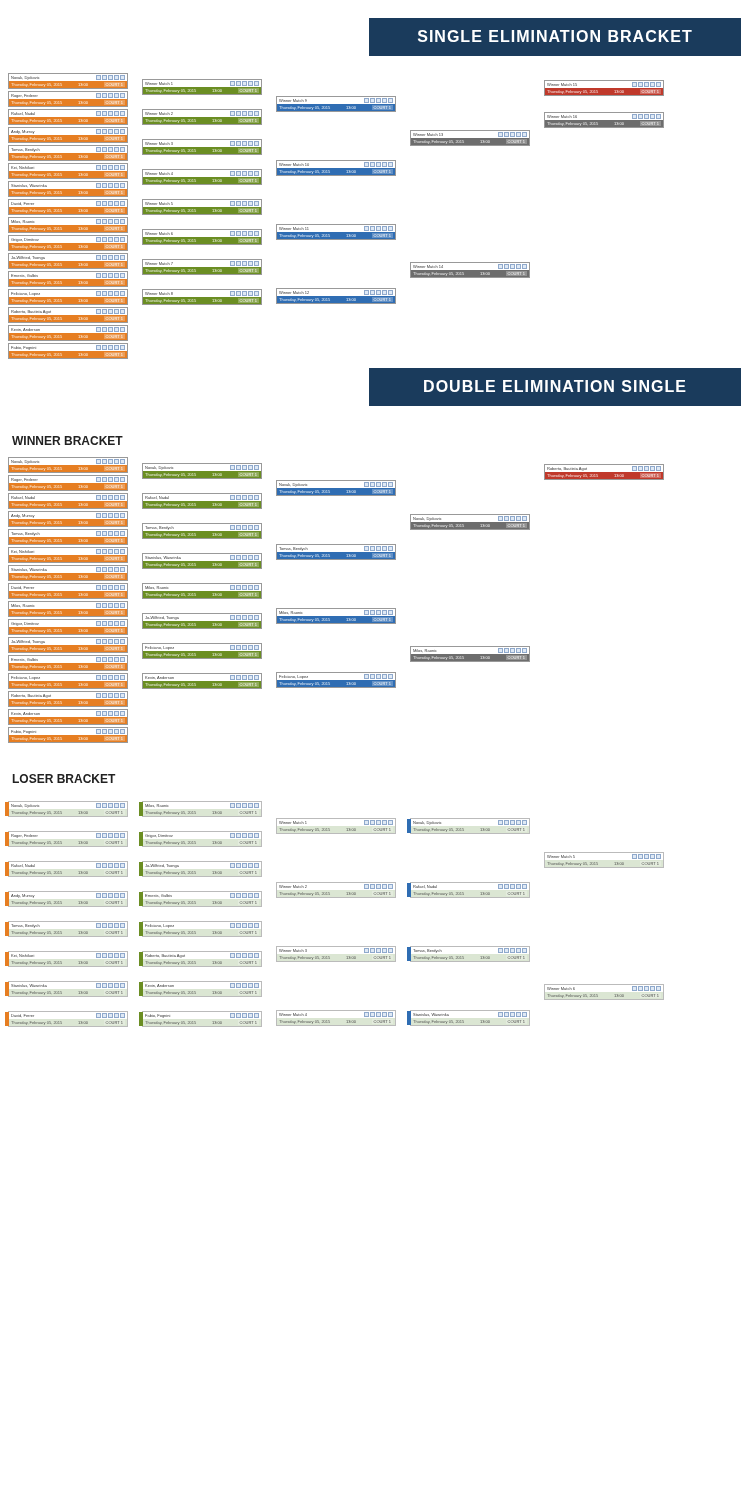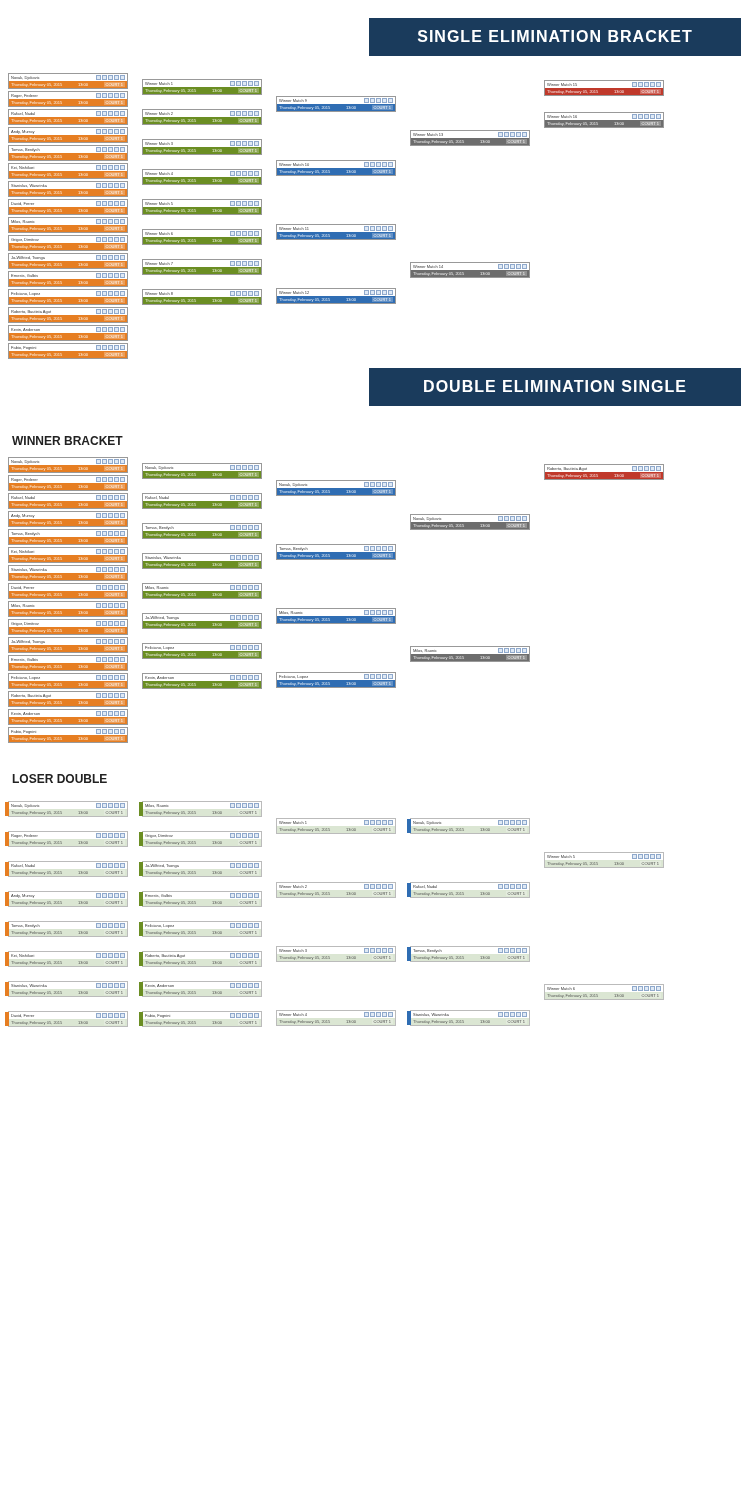--- a/index.html
+++ b/index.html
@@ -1146,21 +1146,21 @@
     <div class="bar">
       <span class="dt">Thursday, February 05, 2015</span>
       <span>13:00</span>
       <span class="tag">COURT 1</span>
     </div>
   </div>
       </div>
   </div>
 </div>
 
-<div class="section-label">LOSER DOUBLE</div>
+<div class="section-label">LOSER BRACKET</div>
 <div class="bracket">
   <div class="rounds">
     <div class="col dl1" data-n="8">
         <div class="m c-lgreen tab t-orange">
     <div class="hdr">
       <span class="who">Novak, Djokovic</span>
       <span class="sc">
               <span></span>
               <span></span>
               <span></span>

